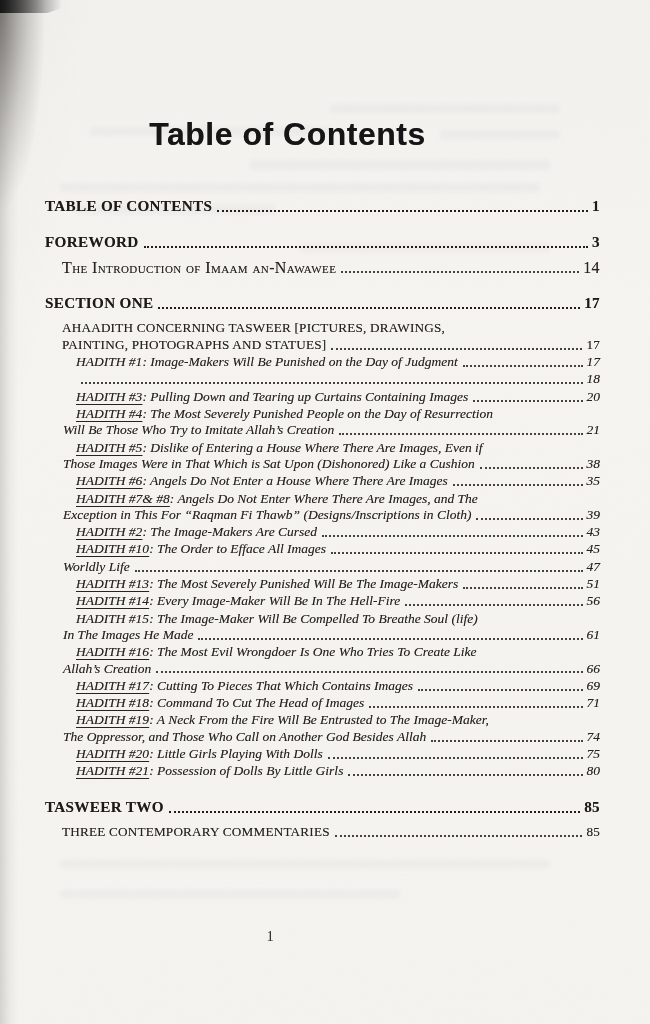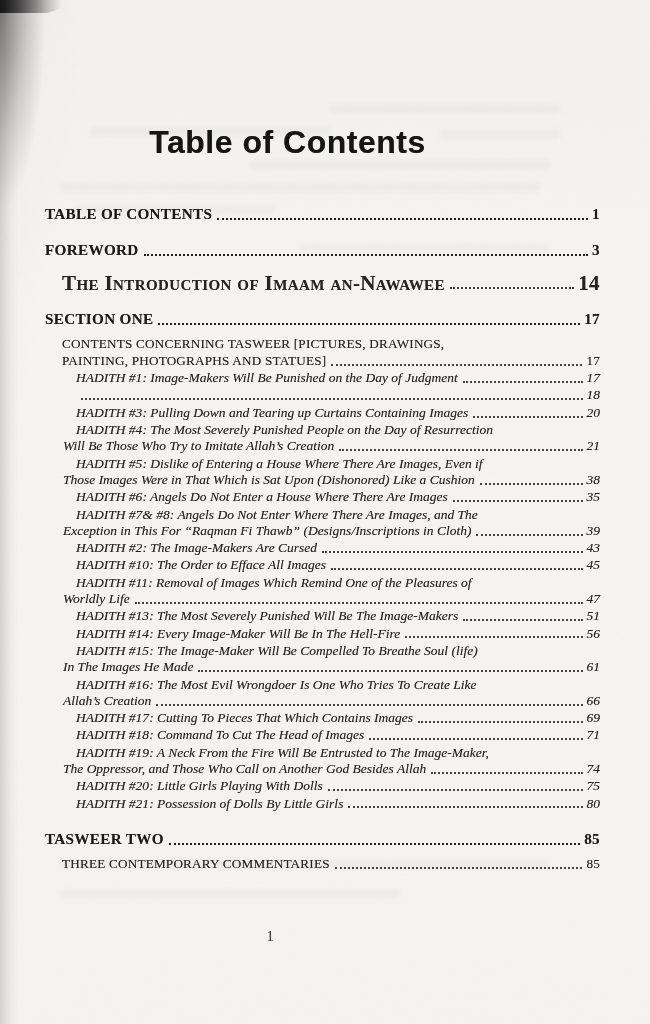--- a/index.html
+++ b/index.html
@@ -25,46 +25,46 @@
   .corner-streak {
     position:absolute; left:0; top:0; width:86px; height:13px;
     background:linear-gradient(to right, rgba(14,13,15,0.92), rgba(14,13,15,0.40) 42%, rgba(14,13,15,0) 72%);
     clip-path:polygon(0 0, 100% 0, 55% 100%, 0 100%);
     pointer-events:none;
   }
   .ghost { position:absolute; background:#8f8d98; opacity:0.065; filter:blur(2px); border-radius:3px; pointer-events:none; }
   .noise { position:absolute; left:0; top:0; pointer-events:none; opacity:0.55; }
 
   
-  .content { position:absolute; left:45px; top:12px; width:555px; }
+  .content { position:absolute; left:45px; top:4px; width:555px; }
   .title {
     margin:110px 70px 42px 0; text-align:center;
     font-family:"Liberation Sans", sans-serif; font-weight:bold;
     font-size:32px; line-height:40px; color:#141414; letter-spacing:0.5px;
     text-shadow:0 0 0.6px rgba(20,20,20,0.55);
   }
   .entry { text-shadow:0 0 0.5px rgba(40,35,30,0.45); }
   .entry .line.last { display:flex; align-items:flex-end; }
   .entry .txt { white-space:nowrap; }
   .leader {
     flex:1 1 auto; min-width:12px;
     border-bottom:2px dotted rgba(38,32,26,0.85);
     margin:0 1px 3.5px 5px;
   }
   .pg { padding-left:3px; }
 
   .chapter { font-weight:bold; font-size:15.2px; line-height:19px; margin-top:17px; letter-spacing:0.3px; color:#1c1815; }
   .chapter .leader { border-bottom-width:2.4px; border-bottom-color:#211c17; margin-bottom:3px; }
 
-  .smallcaps { font-variant:small-caps; font-size:21px; line-height:17px; margin-top:16px; margin-left:17px; letter-spacing:0.4px;font-weight:bold; }
+  .smallcaps { font-variant:small-caps; font-size:16px; line-height:17px; margin-top:8px; margin-left:17px; letter-spacing:0.4px; }
   .caps { font-size:13.2px; line-height:16.6px; margin-top:8px; margin-left:17px; letter-spacing:0.2px; }
 
   .hadith { font-style:italic; font-size:13.5px; line-height:16.3px; margin-top:1px; margin-left:18px; }
   .hadith .line.first { padding-left:13px; }
-  .label.u { text-decoration-thickness:1.2px; text-underline-offset:2.5px; }
+  .label.u { text-decoration:underline; text-decoration-thickness:1.2px; text-underline-offset:2.5px; }
 
   .folio { position:absolute; top:928px; left:215px; width:110px; text-align:center; font-size:14.5px; color:#2a2622; }
 </style>
 </head>
 <body>
 
 <div class="sheet">
 
   <div class="ghost" style="left:330px; top:104px; width:230px; height:9px;"></div>
   <div class="ghost" style="left:90px;  top:127px; width:240px; height:9px;"></div>
@@ -101,21 +101,21 @@
           </div>
         </div>
         <div class="entry chapter">
           <div class="line first last">
             <span class="txt">SECTION ONE</span>
             <span class="leader"></span>
             <span class="pg">17</span>
           </div>
         </div>
         <div class="entry caps">
-          <div class="line first"><span class="txt">CONTENTS CONCERNING TASWEER [PICTURES, DRAWINGS,</span></div>
+          <div class="line first"><span class="txt">AHAADITH CONCERNING TASWEER [PICTURES, DRAWINGS,</span></div>
           <div class="line last">
             <span class="txt">PAINTING, PHOTOGRAPHS AND STATUES]</span>
             <span class="leader"></span>
             <span class="pg">17</span>
           </div>
         </div>
         <div class="entry hadith">
           <div class="line first last">
             <span class="txt"><span class="label">HADITH #1</span>:  Image-Makers Will Be Punished on the Day of Judgment</span>
             <span class="leader"></span>
@@ -174,21 +174,20 @@
           </div>
         </div>
         <div class="entry hadith">
           <div class="line first last">
             <span class="txt"><span class="label u">HADITH #10</span>:  The Order to Efface All Images</span>
             <span class="leader"></span>
             <span class="pg">45</span>
           </div>
         </div>
         <div class="entry hadith">
-          <div class="line first"><span class="txt"><span class="label u">HADITH #11</span>:  Removal of Images Which Remind One of the Pleasures of</span></div>
           <div class="line last">
             <span class="txt">Worldly Life</span>
             <span class="leader"></span>
             <span class="pg">47</span>
           </div>
         </div>
         <div class="entry hadith">
           <div class="line first last">
             <span class="txt"><span class="label u">HADITH #13</span>:  The Most Severely Punished Will Be The Image-Makers</span>
             <span class="leader"></span>

